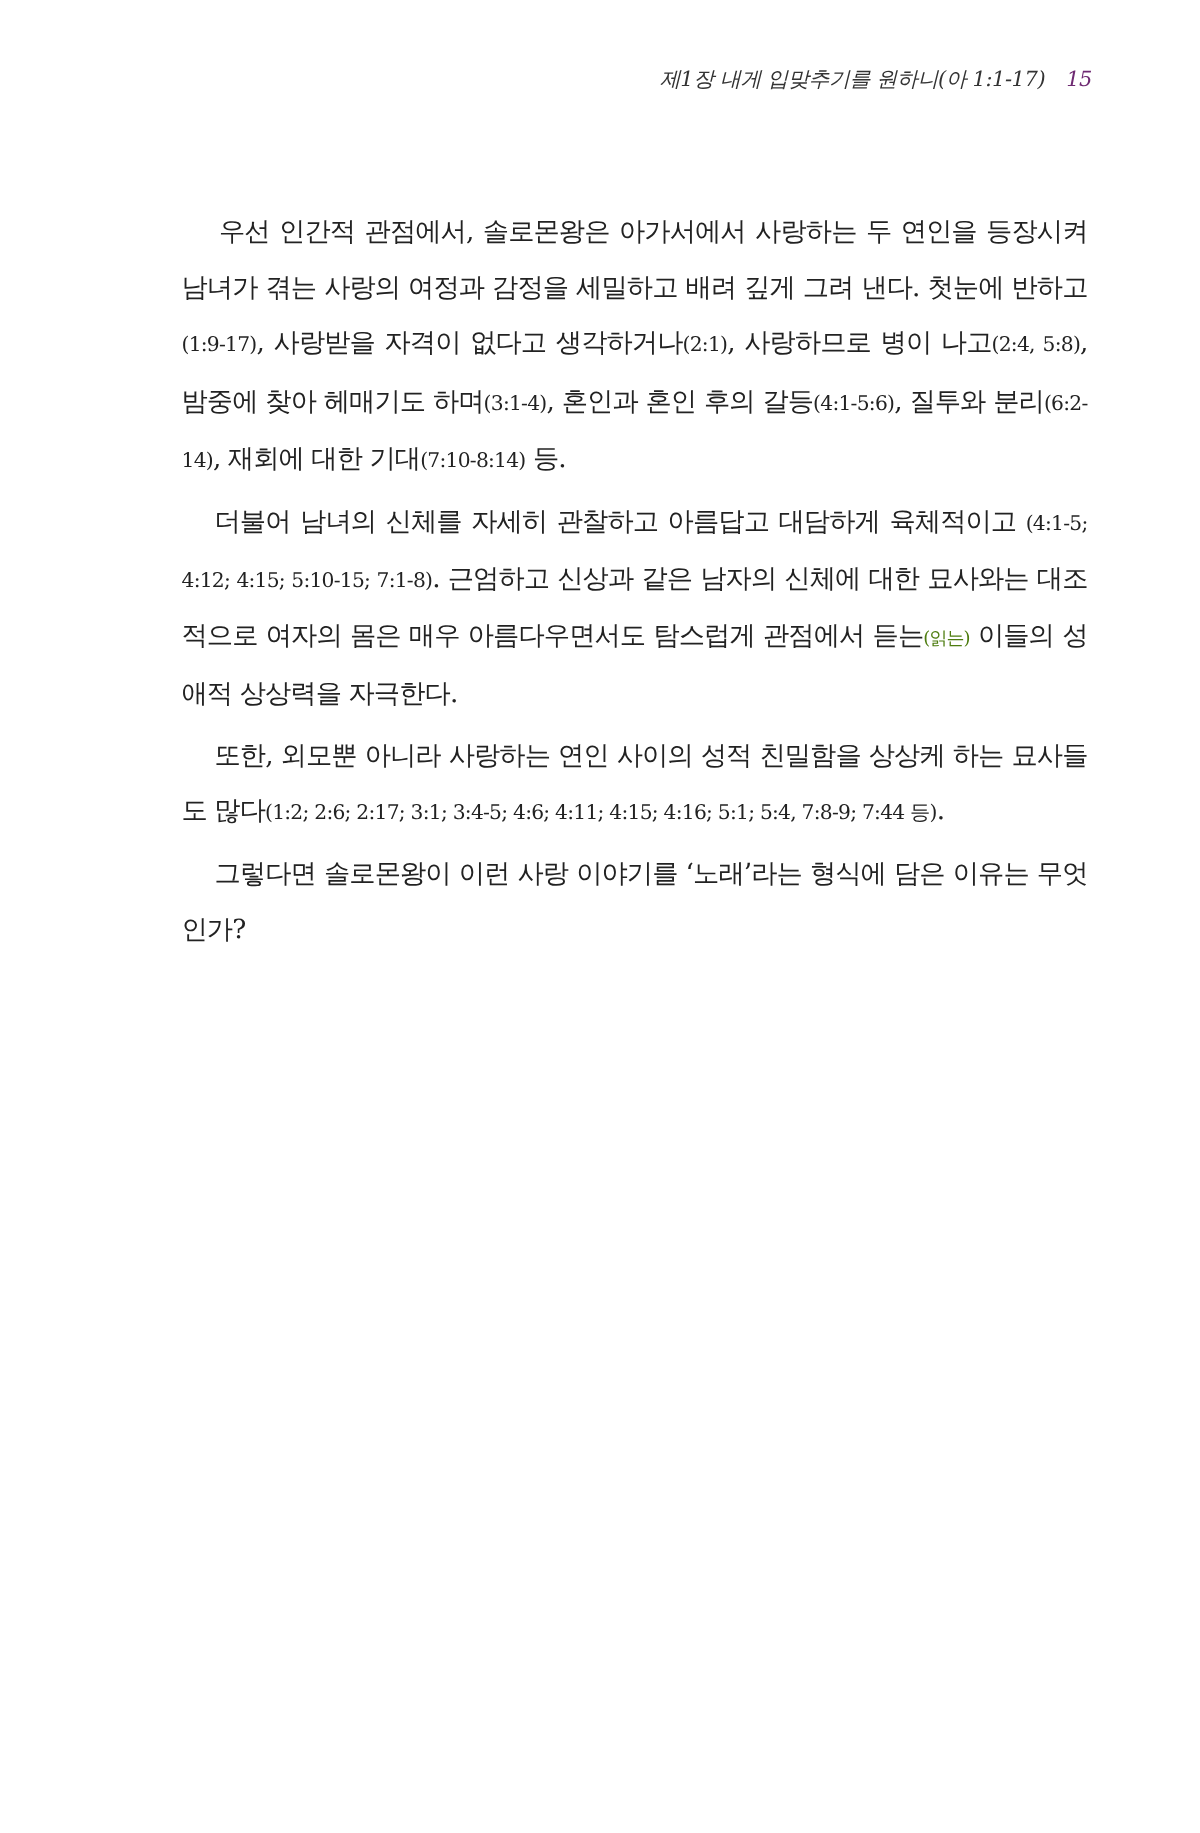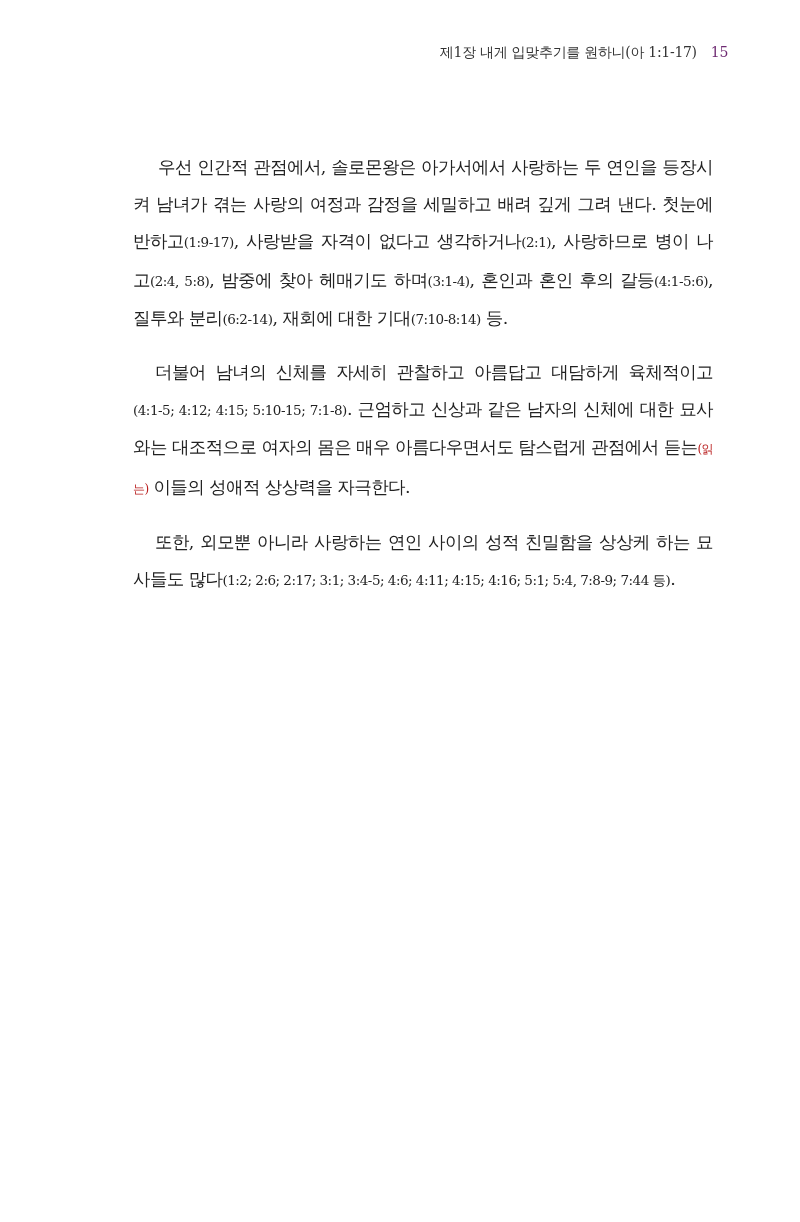--- a/index.html
+++ b/index.html
@@ -16,61 +16,65 @@
     color: #222222;
   }
   .running-header {
     position: absolute;
     top: 44px;
     right: 72px;
     font-size: 14px;
     color: #333333;
     white-space: nowrap;
     letter-spacing: -0.3px;
+    font-style: italic;
   }
   .running-header .page-num {
     color: #6e2a72;
     margin-left: 14px;
   }
   .body-text {
     position: absolute;
     top: 133px;
     left: 117px;
     width: 612px;
     font-size: 17.5px;
     line-height: 37.2px;
     text-align: justify;
     letter-spacing: -0.6px;
   }
   .body-text p {
-    margin: 16px;
+    margin: 4px;
     text-indent: 22px;
   }
   .body-text p.first {
     text-indent: 25px;
   }
   .small {
     font-size: 13.5px;
     letter-spacing: -0.5px;
   }
   .tiny {
     font-size: 12px;
-    color: #b91c1c;
+    color: #4d7c0f;
   }
 </style>
 </head>
 <body>
 
 <div class="running-header">
   <span>제1장  내게 입맞추기를 원하니(아 1:1-17)</span><span class="page-num">15</span>
 </div>
 
 <div class="body-text">
   <p class="first">
     <span>우선 인간적 관점에서, 솔로몬왕은 아가서에서 사랑하는 두 연인을 등장시켜 남녀가 겪는 사랑의 여정과 감정을 세밀하고 배려 깊게 그려 낸다. 첫눈에 반하고</span><span class="small">(1:9-17)</span><span>, 사랑받을 자격이 없다고 생각하거나</span><span class="small">(2:1)</span><span>, 사랑하므로 병이 나고</span><span class="small">(2:4, 5:8)</span><span>, 밤중에 찾아 헤매기도 하며</span><span class="small">(3:1-4)</span><span>, 혼인과 혼인 후의 갈등</span><span class="small">(4:1-5:6)</span><span>, 질투와 분리</span><span class="small">(6:2-14)</span><span>, 재회에 대한 기대</span><span class="small">(7:10-8:14)</span><span> 등.</span>
   </p>
   <p>
     <span>더불어 남녀의 신체를 자세히 관찰하고 아름답고 대담하게 육체적이고 </span><span class="small">(4:1-5; 4:12; 4:15; 5:10-15; 7:1-8)</span><span>. 근엄하고 신상과 같은 남자의 신체에 대한 묘사와는 대조적으로 여자의 몸은 매우 아름다우면서도 탐스럽게 관점에서 듣는</span><span class="tiny">(읽는)</span><span> 이들의 성애적 상상력을 자극한다.</span>
   </p>
   <p>
     <span>또한, 외모뿐 아니라 사랑하는 연인 사이의 성적 친밀함을 상상케 하는 묘사들도 많다</span><span class="small">(1:2; 2:6; 2:17; 3:1; 3:4-5; 4:6; 4:11; 4:15; 4:16; 5:1; 5:4, 7:8-9; 7:44 등)</span><span>.</span>
   </p>
+  <p>
+    <span>그렇다면 솔로몬왕이 이런 사랑 이야기를 ‘노래’라는 형식에 담은 이유는 무엇인가?</span>
+  </p>
 </div>
 
 </body></html>

